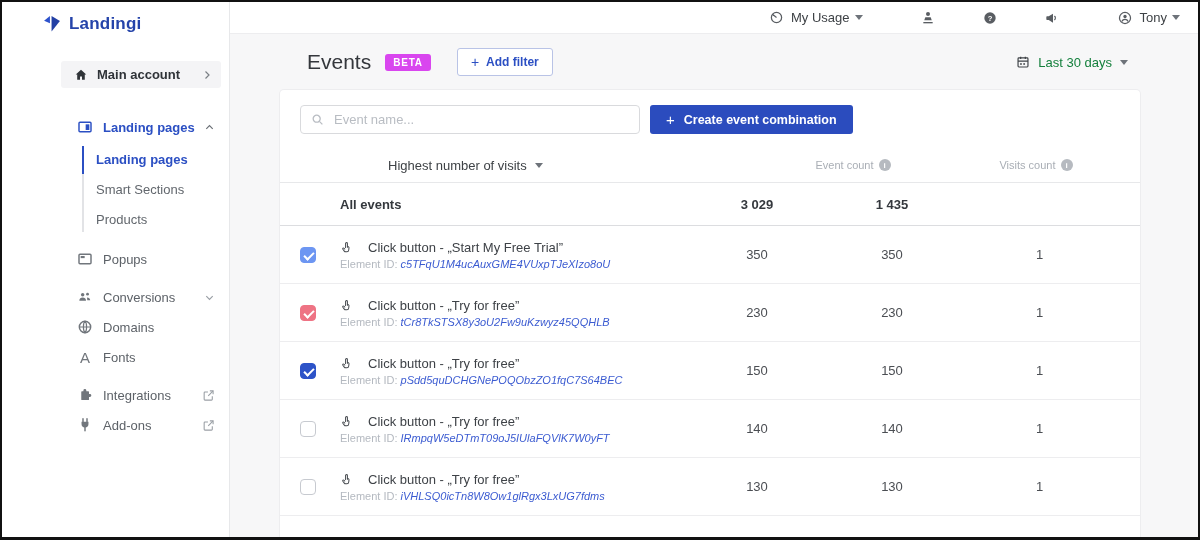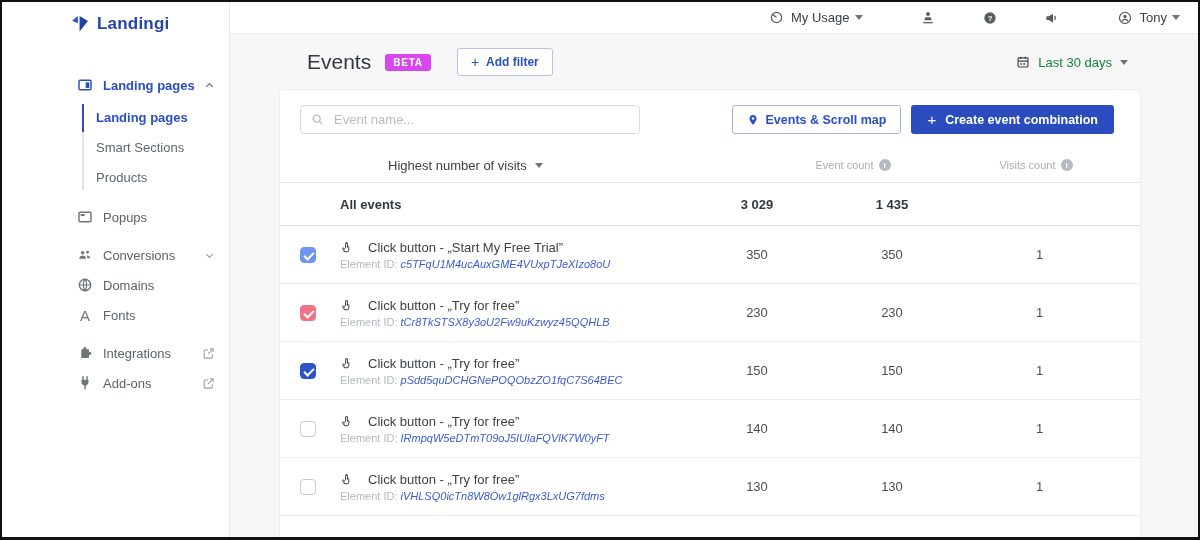--- a/index.html
+++ b/index.html
@@ -5,21 +5,21 @@
   * { margin:0; padding:0; box-sizing:border-box; }
   html,body { width:1200px; height:540px; }
   body { font-family:"Liberation Sans", sans-serif; background:#fff; }
 
   .frame { width:1200px; height:540px; border:2px solid #111; border-bottom-width:3px;
            display:flex; overflow:hidden; background:#f7f7f8; }
 
   
   .sidebar { width:228px; min-width:228px; background:#fff; border-right:1px solid #e7e8ea;
              display:flex; flex-direction:column; }
-  .logo-row { height:44px; display:flex; align-items:center; padding-left:68px; }
+  .logo-row { height:44px; display:flex; align-items:center; padding-left:40px; }
   .logo-text { font-size:17px; font-weight:bold; color:#2544aa; letter-spacing:.2px; margin-left:7px; }
   .main-account { margin:15px 9px 0 59px; width:160px; height:27px; background:#f4f4f6; border-radius:3px;
                   display:flex; align-items:center; padding:0 8px 0 13px; cursor:pointer; }
   .main-account .lbl { font-size:13px; font-weight:bold; color:#2f3338; margin-left:9px; flex:1; }
   .nav-item { height:30px; display:flex; align-items:center; padding-left:75px; padding-right:14px; cursor:pointer; }
   .nav-item .lbl { font-size:13px; color:#5d6268; margin-left:10px; flex:1; }
   .nav-item.group .lbl { font-weight:bold; }
   .nav-item.active-group { color:#2b4fc3; }
   .nav-item.active-group .lbl { color:#2b4fc3; font-weight:bold; }
   .subnav { margin:2px 0 4px 0; position:relative; }
@@ -103,20 +103,33 @@
     <div class="logo-row">
       <span>
         <svg width="20" height="20" viewBox="0 0 24 24">
           <polygon points="2.5,8 9.5,2.5 9.5,11" fill="#2d52cc"></polygon>
           <polygon points="11.5,2.5 21.5,8.5 11.5,21" fill="#2340a5"></polygon>
         </svg>
       </span>
       <span class="logo-text">Landingi</span>
     </div>
 
+    <div class="main-account">
+      <span>
+        <svg width="14" height="14" viewBox="0 0 24 24">
+            <path d="M12 3l-9 8h2.5v9h4.8v-5.6h3.4V20h4.8v-9H21z" fill="#2f3338"></path>
+          </svg>
+      </span>
+      <span class="lbl">Main account</span>
+      <span>
+        <svg width="12" height="12" viewBox="0 0 24 24">
+            <polyline points="9,5 16,12 9,19" fill="none" stroke="#7a7f85" stroke-width="2.4"></polyline>
+          </svg>
+      </span>
+    </div>
 
     <div class="gap-lg"></div>
 
     <div class="nav-item group active-group">
       <span>
         <svg width="16" height="16" viewBox="0 0 24 24">
           <rect x="3" y="5" width="18" height="14" rx="1.5" fill="none" stroke="#2b4fc3" stroke-width="2.2"></rect>
           <rect x="13" y="8" width="5.5" height="8.5" fill="#2b4fc3"></rect>
         </svg>
       </span>
@@ -293,29 +306,20 @@
       <div class="toolbar">
         <div class="search-box">
           <span>
             <svg width="13" height="13" viewBox="0 0 24 24" fill="none" stroke="#b9bdc3" stroke-width="2.4">
               <circle cx="10.5" cy="10.5" r="6.5"></circle>
                 <path d="M15.5 15.5L21 21"></path>
             </svg>
           </span>
           <input type="text" placeholder="Event name..." style="">
         </div>
-        <button class="btn-outline">
-          <span>
-            <svg width="12" height="12" viewBox="0 0 24 24">
-              <path d="M12 2C8 2 5 5.1 5 9c0 5 7 13 7 13s7-8 7-13c0-3.9-3-7-7-7z" fill="#2b4fc3"></path>
-              <circle cx="12" cy="9" r="2.6" fill="#fff"></circle>
-            </svg>
-          </span>
-          <span>Events &amp; Scroll map</span>
-        </button>
         <button class="btn-solid">
           <span class="plus">+</span>
           <span>Create event combination</span>
         </button>
       </div>
 
       <div class="grid-row sort-row">
         <div class="sort-ctl">
           <span>Highest number of visits</span>
           <span class="caret"></span>

